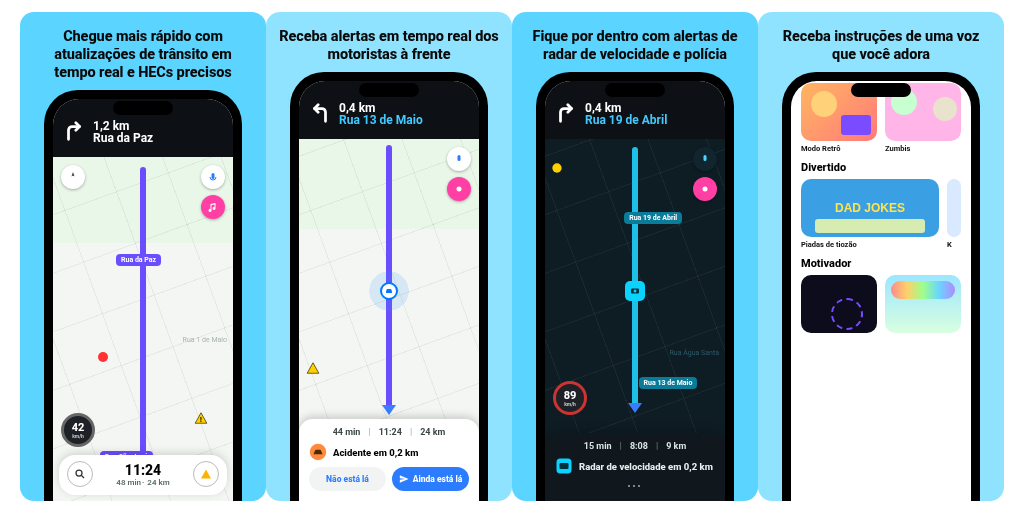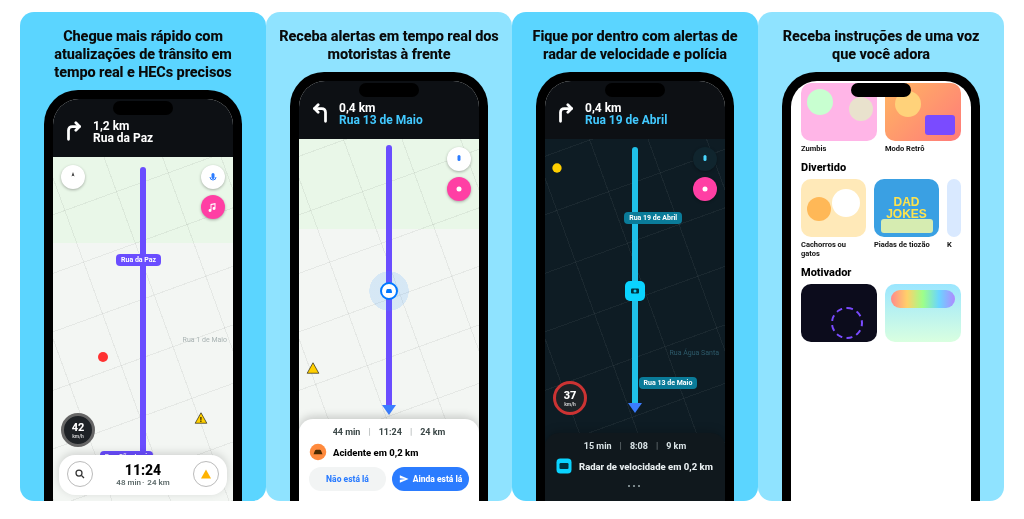--- a/index.html
+++ b/index.html
@@ -418,21 +418,21 @@
             <svg viewBox="0 0 24 24" fill="#fff">
                 <circle cx="12" cy="12" r="5"></circle>
               </svg>
           </div>
           <div class="hazard" style="left:12px;top:28px;">
             <svg viewBox="0 0 24 24">
                 <circle cx="12" cy="12" r="8" fill="#ffcf00"></circle>
               </svg>
           </div>
           <div class="speedring" style="left:8px;bottom:86px;border-color:#c33;">
-            <span class="n">37</span>
+            <span class="n">89</span>
             <span class="u">km/h</span>
           </div>
 
           <div class="bottomcard dark">
             <div class="etarow dark">
               <span>15 min</span>
                 <span class="sep">|</span>
               <span>8:08</span>
                 <span class="sep">|</span>
               <span>9 km</span>
@@ -455,34 +455,30 @@
 
   <div class="panel alt">
     <div class="headline">Receba instruções de uma voz que você adora</div>
     <div class="phone">
       <div class="notch"></div>
       <div class="screen">
         <div class="voicescreen">
           <div class="vbody">
             <div class="voicerow">
               <div class="tile">
+                <div class="thumb th-retro"></div>
+                <div class="cap">Modo Retrô</div>
+              </div>
+              <div class="tile">
                 <div class="thumb th-zumbi"></div>
                 <div class="cap">Zumbis</div>
               </div>
-              <div class="tile">
-                <div class="thumb th-retro"></div>
-                <div class="cap">Modo Retrô</div>
-              </div>
             </div>
             <div class="sectionlabel">Divertido</div>
             <div class="voicerow">
-              <div class="tile">
-                <div class="thumb th-cats"></div>
-                <div class="cap">Cachorros ou gatos</div>
-              </div>
               <div class="tile">
                 <div class="thumb th-dad">
                     <span class="th-dad-text">DAD JOKES</span>
                   </div>
                 <div class="cap">Piadas de tiozão</div>
               </div>
               <div class="tile" style="flex:0 0 14px;">
                 <div class="thumb" style="background:#d9e9ff;"></div>
                 <div class="cap">K</div>
               </div>

